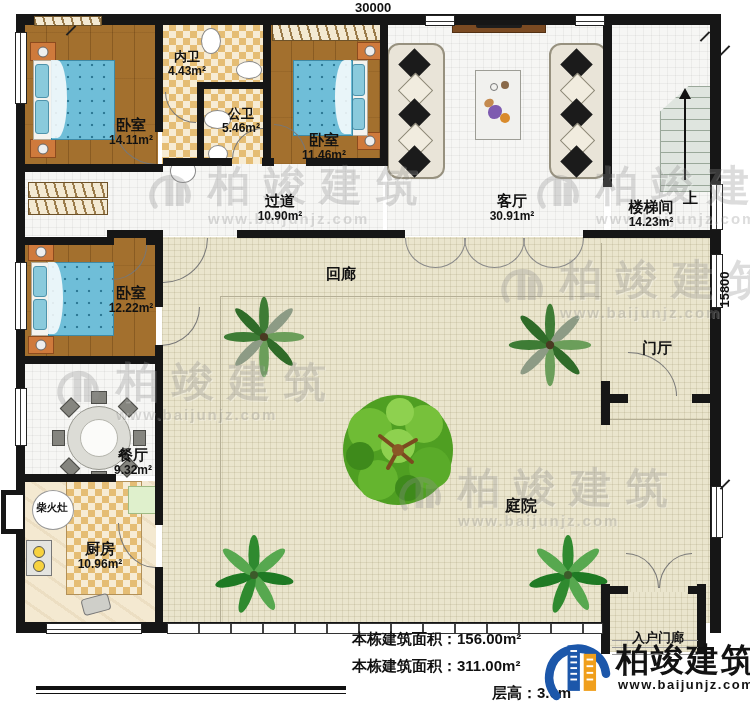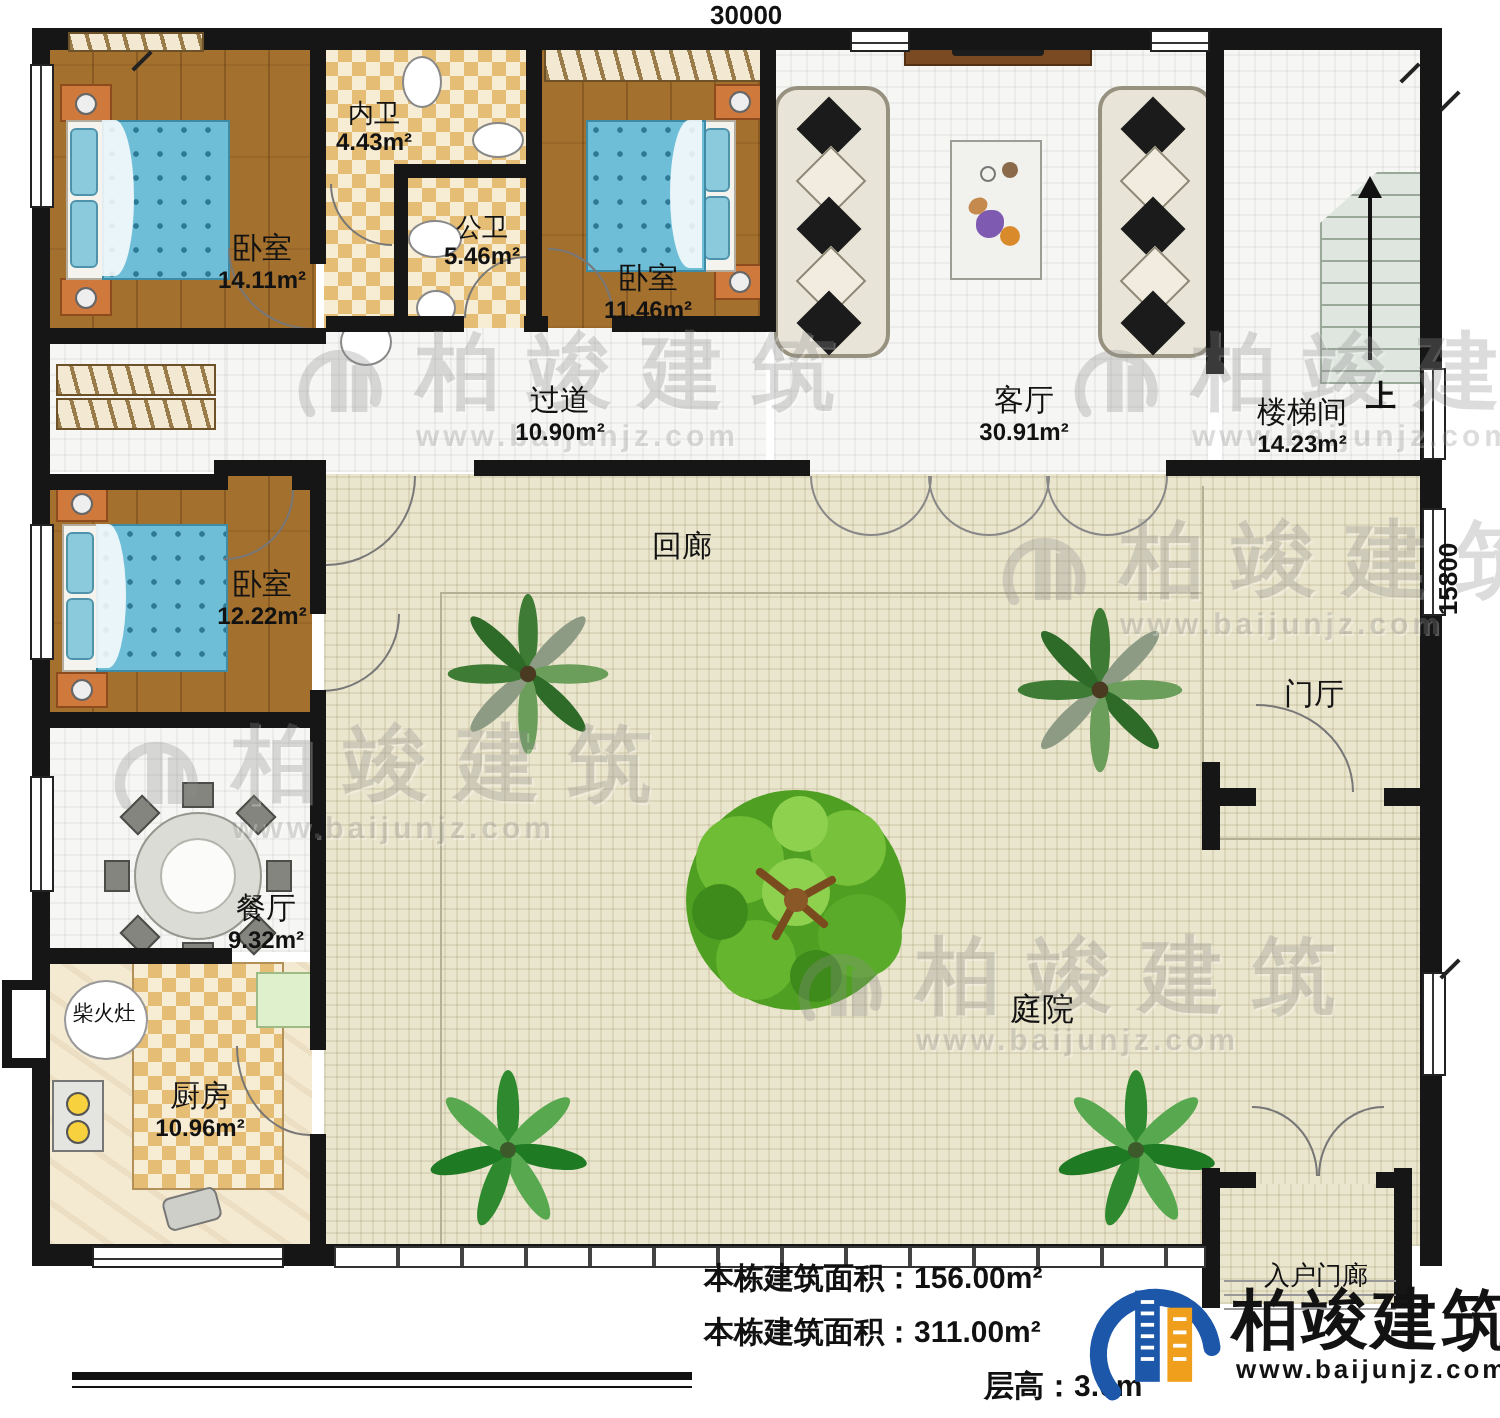--- a/index.html
+++ b/index.html
@@ -43,21 +43,21 @@
         transform:translate(-50%,-50%);border-radius:50%;background:#eee;border:1px solid #666;}
   .sofa{background:#e9e4d8;border:2px solid #97917f;border-radius:12px;}
   .cushion{position:absolute;width:23px;height:23px;transform:rotate(45deg);background:#1b1b1b;}
   .cushion.light{background:#f1ecdf;border:1px solid #8d8876;}
   .fixture{background:#fff;border:1px solid #888;border-radius:50%;}
   .stairs{background:#dfe5df;border:1px solid #9aa89a;
         background-image:repeating-linear-gradient(180deg,transparent 0 10px,#9aa89a 10px 11px);
         clip-path:polygon(0 24%,55% 0,100% 0,100% 100%,0 100%);}
   
   .rlabel{position:absolute;text-align:center;color:#121212;line-height:1.12;}
-  .rname{font-weight:400;font-size:15px;}
+  .rname{font-weight:700;font-size:15px;}
   .rarea{font-weight:700;font-size:12px;}
   .small .rname{font-size:13px;}
   .dimtext{position:absolute;font-weight:700;font-size:13px;color:#111;}
   .tick{position:absolute;width:2px;height:13px;background:#222;transform:rotate(45deg);}
   
   .wm{position:absolute;display:flex;align-items:center;gap:10px;opacity:.30;color:#8f8f8f;pointer-events:none;}
   .wmtxt{font-size:42px;font-weight:700;letter-spacing:14px;white-space:nowrap;
         text-shadow:1px 1px 0 rgba(255,255,255,.9);}
   .wmurl{font-size:15px;font-weight:700;letter-spacing:2px;white-space:nowrap;margin-top:-4px;
         text-shadow:1px 1px 0 rgba(255,255,255,.9);}

